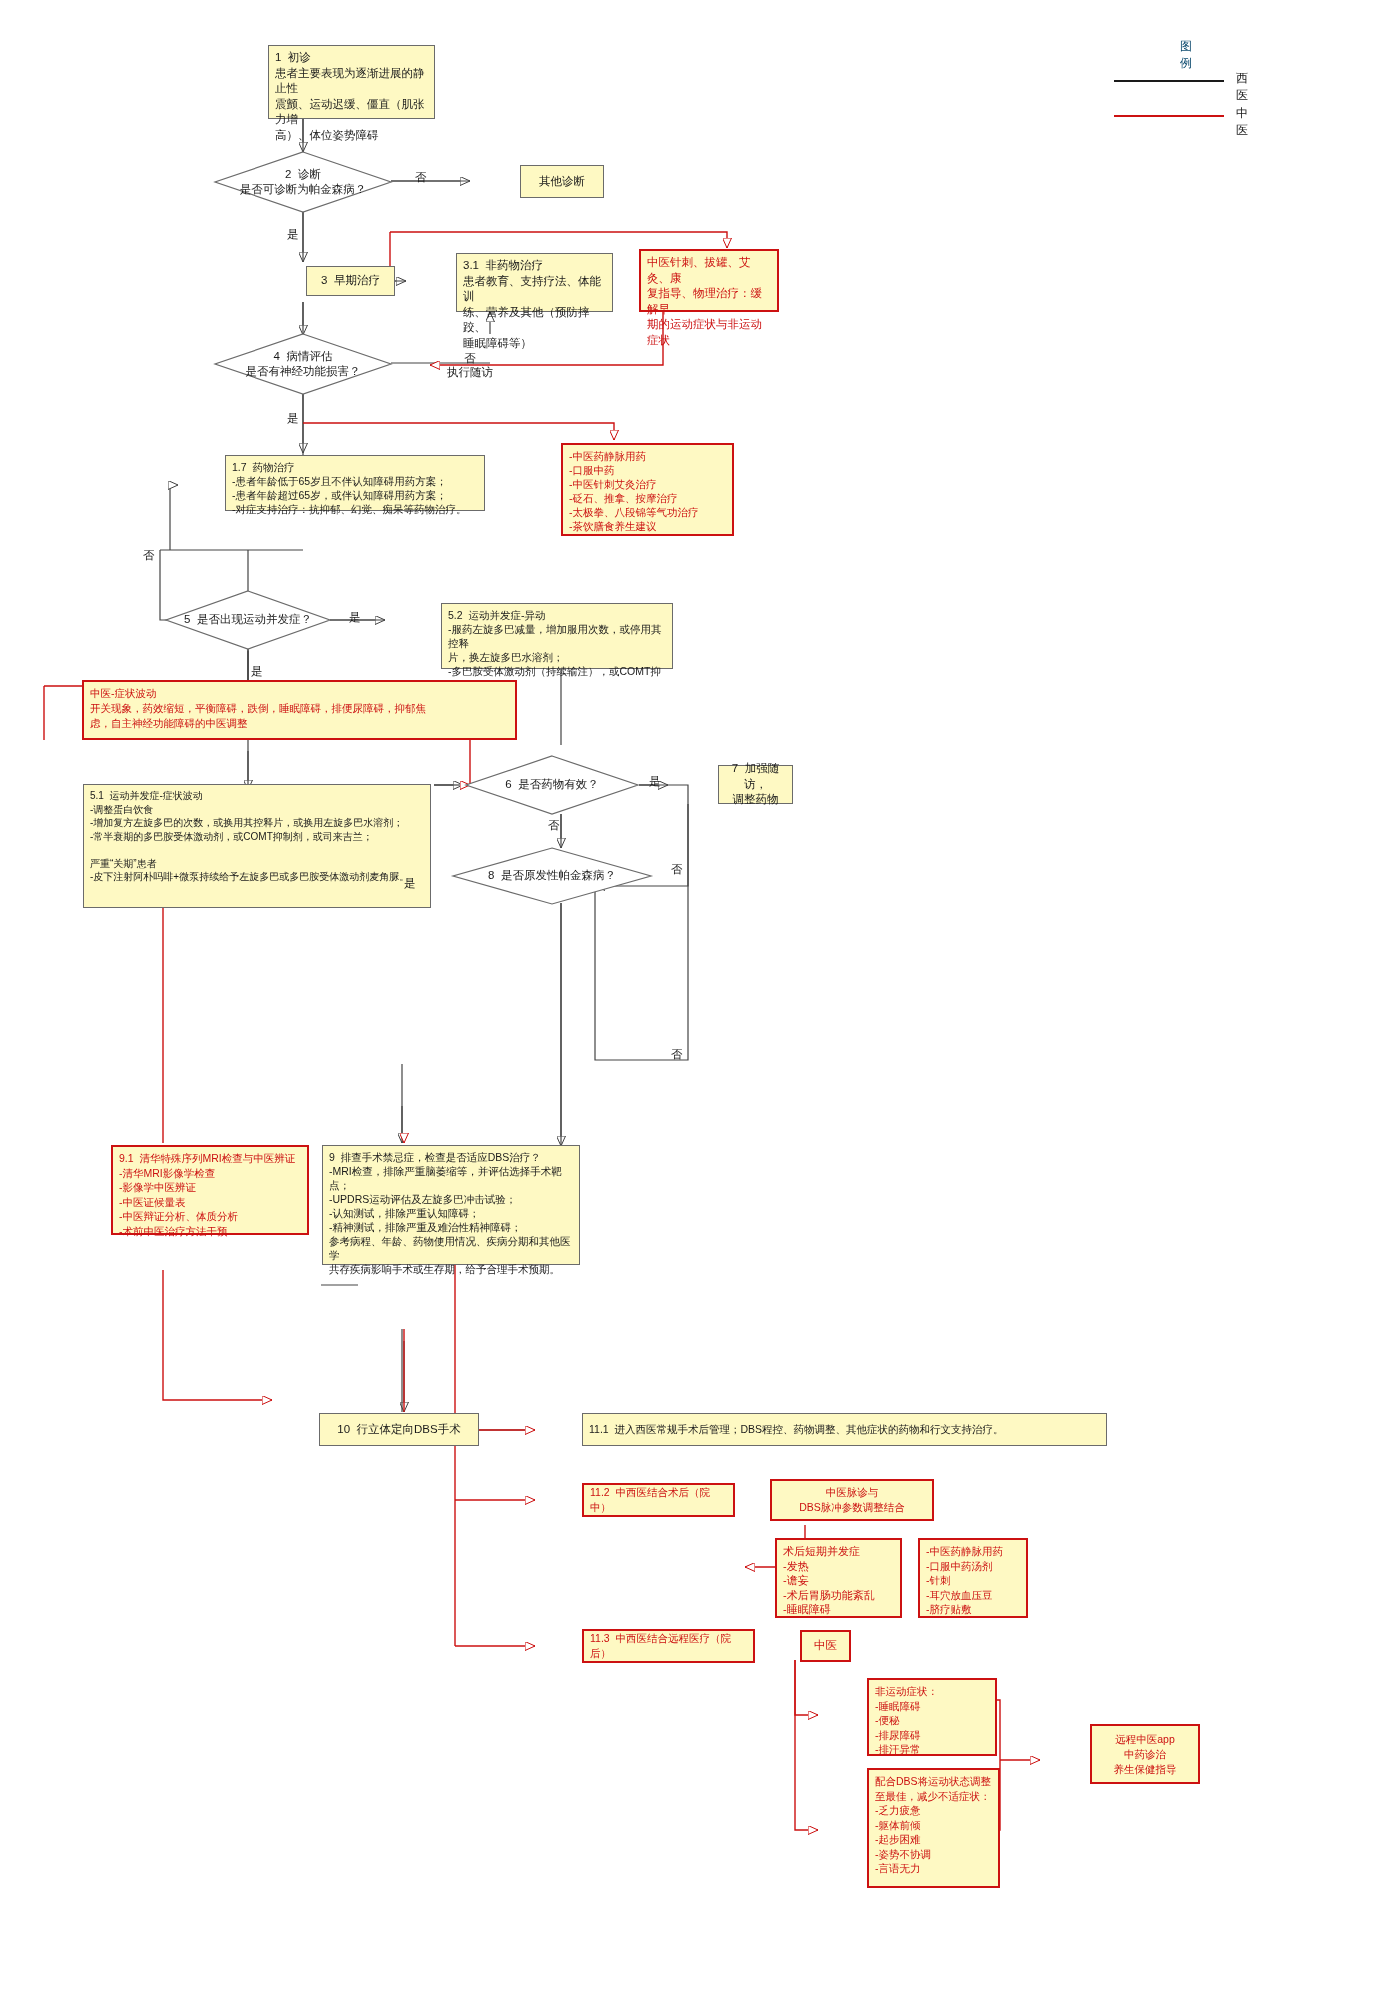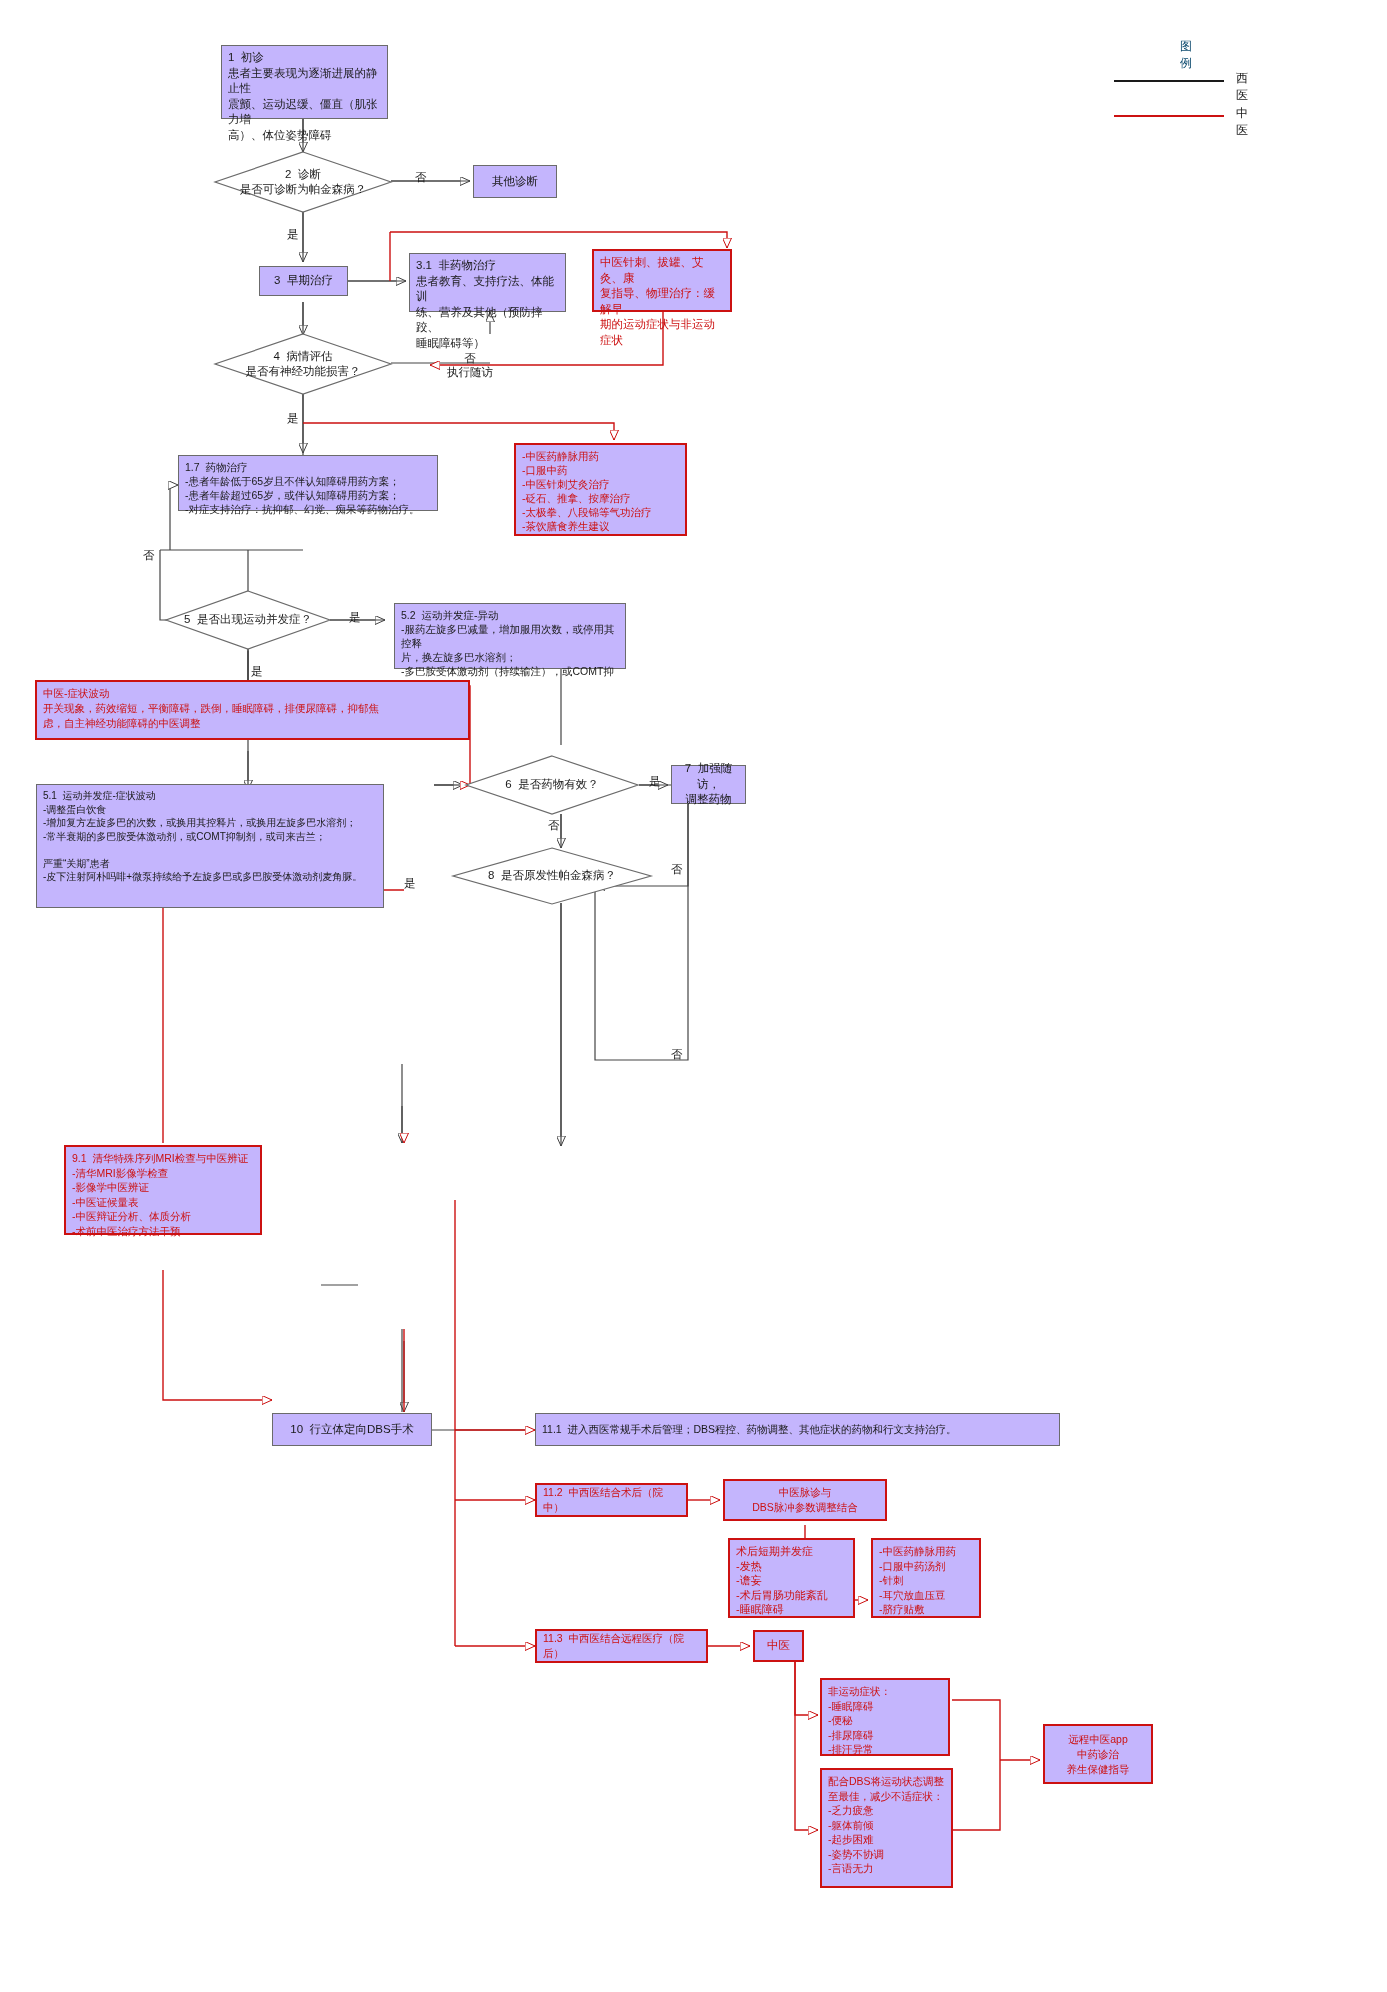--- a/index.html
+++ b/index.html
@@ -1,18 +1,18 @@
 <!DOCTYPE html>
 <html><head>
 <meta charset="utf-8">
 <style>
   html,body{margin:0;padding:0;background:#ffffff;}
   body{font-family:"Liberation Sans","DejaVu Sans",sans-serif;}
   #canvas{position:relative;width:1387px;height:1992px;overflow:hidden;background:#fff;}
-  .node{position:absolute;box-sizing:border-box;background:#c4b5fd;}
+  .node{position:absolute;box-sizing:border-box;background:#fef9c3;margin-left:47px;}
   .box{border:1px solid #6b6b6b;color:#1a1a1a;padding:4px 6px;}
   .box.red{border:2px solid #cc1111;color:#cc1111;}
   .t{font-size:11.5px;line-height:15.5px;white-space:pre-wrap;}
   .t.c{text-align:center;}
   .dia{position:absolute;}
   .dia svg{position:absolute;left:0;top:0;overflow:visible;}
   .dia .lbl{position:absolute;left:0;top:0;width:100%;height:100%;display:flex;
             flex-direction:column;align-items:center;justify-content:center;
             font-size:11.5px;line-height:15.5px;color:#1a1a1a;text-align:center;}
   #wires{position:absolute;left:0;top:0;width:1387px;height:1992px;}
@@ -250,20 +250,30 @@
 
   <div class="node box red" style="left:64px;top:1145px;width:198px;height:90px;">
     <div class="t" style="font-size:10.5px;line-height:14.5px;">9.1  清华特殊序列MRI检查与中医辨证
 -清华MRI影像学检查
 -影像学中医辨证
 -中医证候量表
 -中医辩证分析、体质分析
 -术前中医治疗方法干预</div>
   </div>
 
+  <div class="node box" style="left:275px;top:1145px;width:258px;height:120px;">
+    <div class="t" style="font-size:10.5px;line-height:14px;">9  排查手术禁忌症，检查是否适应DBS治疗？
+-MRI检查，排除严重脑萎缩等，并评估选择手术靶
+点；
+-UPDRS运动评估及左旋多巴冲击试验；
+-认知测试，排除严重认知障碍；
+-精神测试，排除严重及难治性精神障碍；
+参考病程、年龄、药物使用情况、疾病分期和其他医学
+共存疾病影响手术或生存期，给予合理手术预期。</div>
+  </div>
 
   <div class="node box" style="left:272px;top:1413px;width:160px;height:33px;display:flex;align-items:center;justify-content:center;">
     <div class="t c">10  行立体定向DBS手术</div>
   </div>
 
   <div class="node box" style="left:535px;top:1413px;width:525px;height:33px;display:flex;align-items:center;">
     <div class="t" style="font-size:10.5px;">11.1  进入西医常规手术后管理；DBS程控、药物调整、其他症状的药物和行文支持治疗。</div>
   </div>
 
   <div class="node box red" style="left:535px;top:1483px;width:153px;height:34px;display:flex;align-items:center;">

